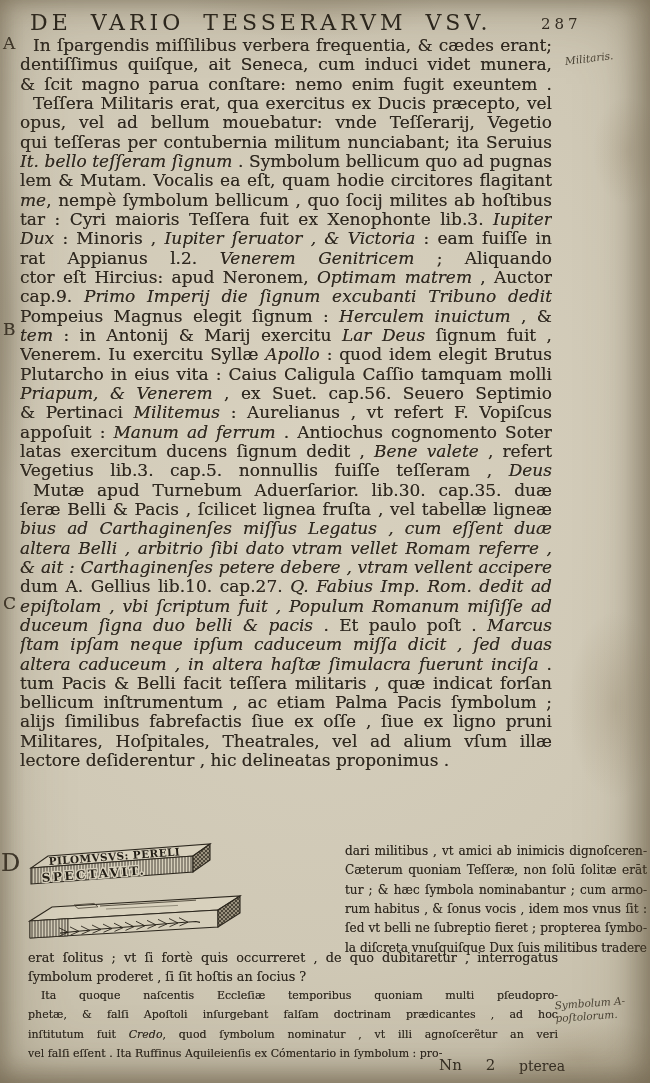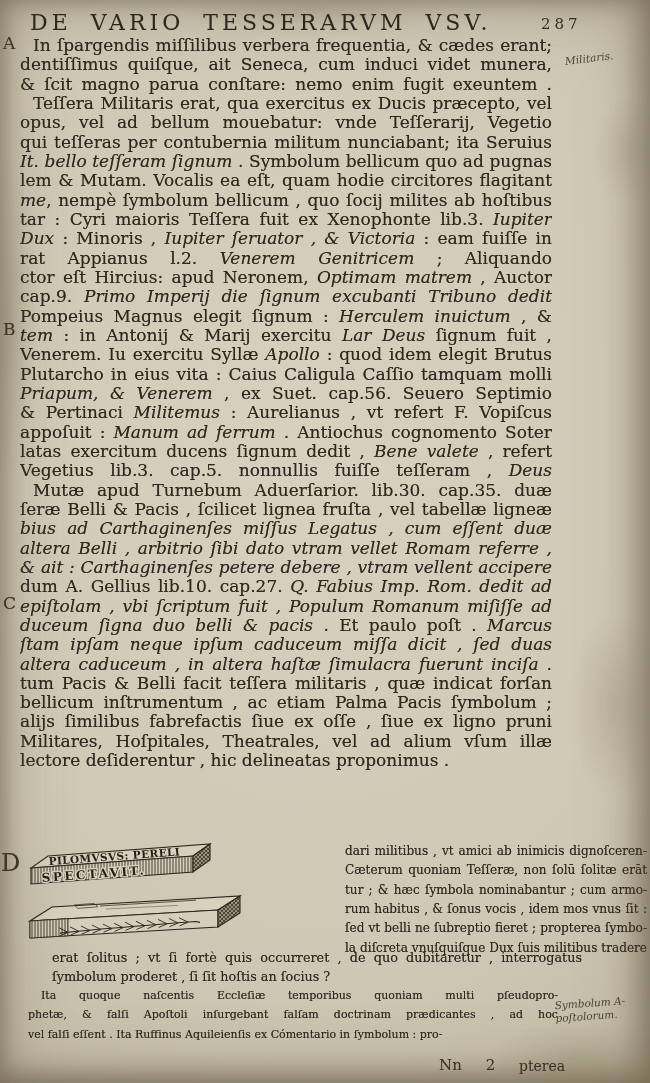--- a/index.html
+++ b/index.html
@@ -22,21 +22,21 @@
   .page-number{position:absolute;left:541px;top:15px;font-size:15px;letter-spacing:4px;color:#2e2820;}
 
   .line{height:19.33px;line-height:19.33px;text-align:justify;text-align-last:justify;
     overflow:hidden;text-shadow:0 0 .4px rgba(43,35,22,.55);}
   .line.pend{text-align-last:left;}
   .line.ind{text-indent:13px;}
   .it{font-style:italic;}
 
   .col-main{position:absolute;left:20px;top:36px;width:532px;font-size:17px;}
   .col-wrap-right{position:absolute;left:345px;top:842px;width:302px;font-size:12.1px;}
-  .col-wrap-full{position:absolute;left:28px;top:948px;width:530px;font-size:12.8px;margin-left:24px;}
+  .col-wrap-full{position:absolute;left:28px;top:948px;width:530px;font-size:12.8px;}
   .col-last{position:absolute;left:28px;top:986px;width:530px;font-size:11px;}
 
   .mletter{position:absolute;left:3px;font-size:17px;color:#3a332a;text-shadow:0 0 .4px rgba(43,35,22,.5);}
   .mA{top:33px;} .mB{top:319px;} .mC{top:593px;} .mD{top:849px;font-size:24px;left:1px;}
 
   .note{position:absolute;font-style:italic;font-size:10.5px;color:#4a4335;line-height:13px;}
   .note-militaris{left:565px;top:52px;transform:rotate(-7deg);}
   .note-symbolum{left:555px;top:996px;transform:rotate(-4deg);width:90px;}
 
   .figure{position:absolute;left:28px;top:841px;width:222px;height:104px;}
@@ -125,20 +125,21 @@
       <div class="line"><span>ſed vt belli ne ſubreptio fieret ; propterea ſymbo-</span></div>
       <div class="line"><span>la diſcreta vnuſquiſque Dux ſuis militibus tradere</span></div>
     </div>
   <div class="col-wrap-full">
       <div class="line"><span>erat ſolitus ;  vt ſi fortè quis occurreret ,  de  quo dubitaretur , interrogatus</span></div>
       <div class="line pend"><span>ſymbolum proderet , ſi ſit hoſtis an ſocius ?</span></div>
     </div>
   <div class="col-last">
       <div class="line ind"><span>Ita quoque naſcentis Eccleſiæ temporibus quoniam multi pſeudopro-</span></div>
       <div class="line"><span>phetæ, &amp; falſi Apoſtoli inſurgebant falſam doctrinam prædicantes , ad hoc</span></div>
+      <div class="line"><span>inſtitutum fuit </span><span class="it">Credo</span><span>, quod ſymbolum nominatur , vt illi agnoſcerẽtur an veri</span></div>
       <div class="line pend"><span>vel falſi eſſent .  Ita Ruffinus Aquileienſis ex Cómentario in ſymbolum : pro-</span></div>
     </div>
 
   <div class="figure">
     <svg width="222" height="104" viewBox="0 0 222 104">
       <defs>
         <pattern id="hv" width="3" height="6" patternUnits="userSpaceOnUse">
           <rect width="3" height="6" fill="#d6cfbb"></rect>
           <line x1="1" y1="0" x2="1" y2="6" stroke="#3a332a" stroke-width="0.9"></line>
         </pattern>

